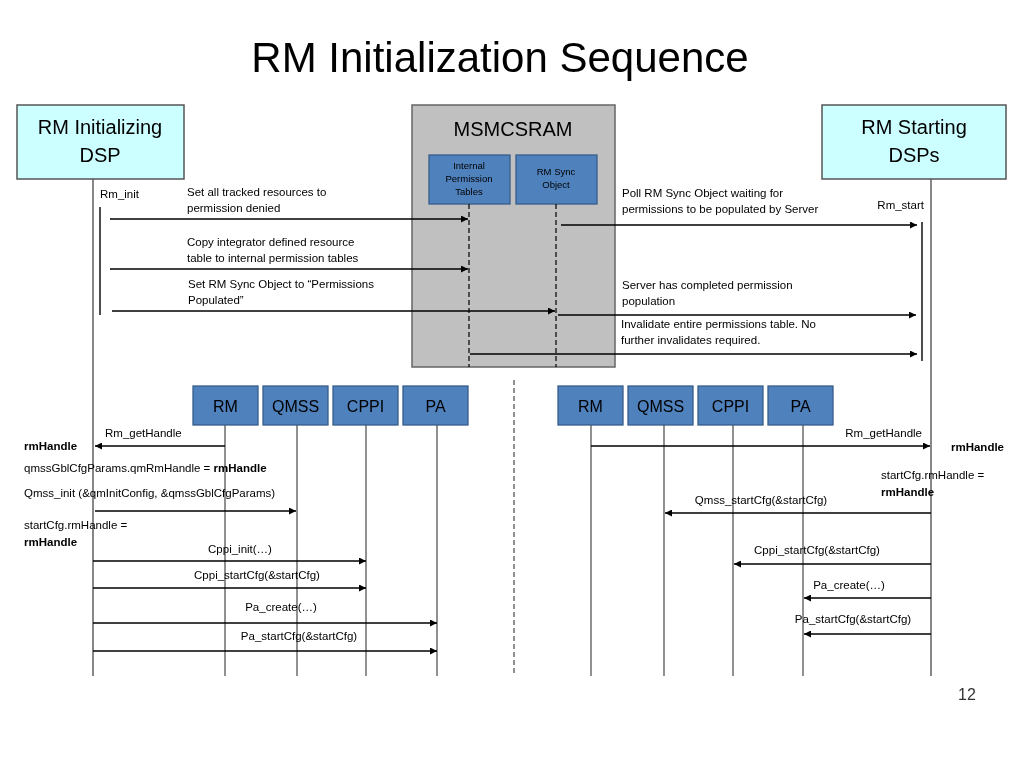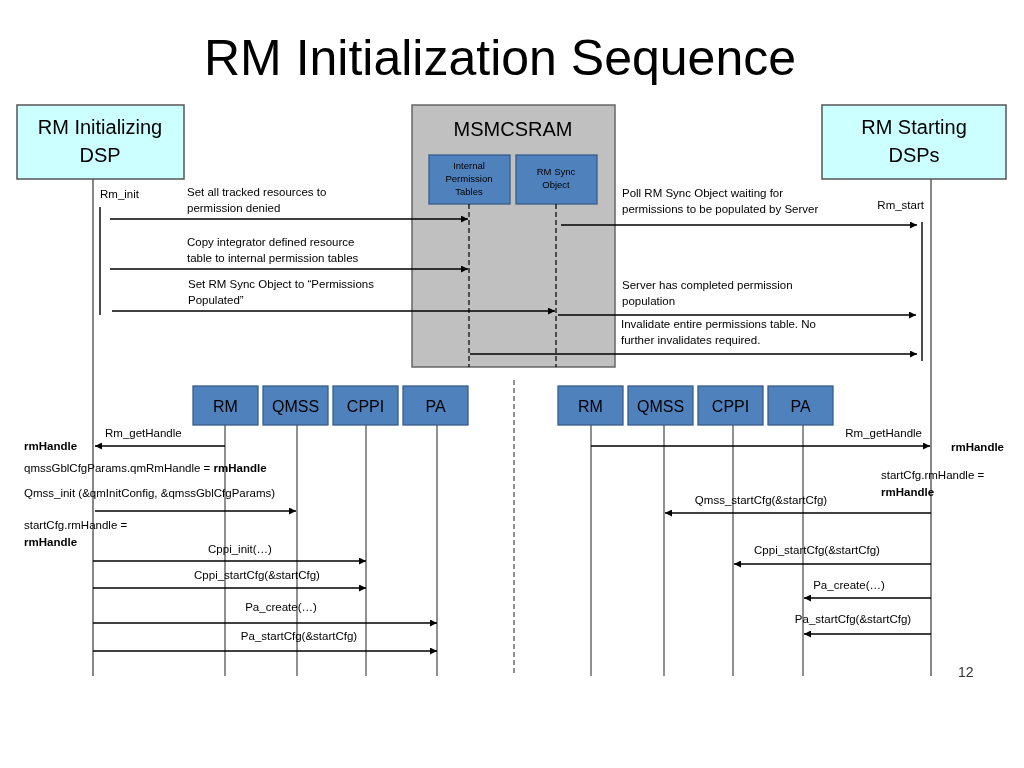--- a/index.html
+++ b/index.html
@@ -1,22 +1,22 @@
 <!DOCTYPE html>
 <html><head>
   <meta charset="utf-8">
   <style>
     html, body { margin: 0; padding: 0; }
     body { width: 1024px; height: 768px; background: #ffffff; position: relative; overflow: hidden;
            font-family: "Liberation Sans", "DejaVu Sans", sans-serif; color: #000; }
     .title { position: absolute; left: 0; width: 1000px; top: 28px; text-align: center;
-             font-size: 50px; line-height: 60px; }
+             font-size: 42px; line-height: 60px; }
     svg#diagram { position: absolute; left: 0; top: 0; }
     .t { font-family: "Liberation Sans", "DejaVu Sans", sans-serif; fill: #000; }
-    .page-num { position: absolute; left: 958px; top: 664px; font-size: 14px; color: #333; }
+    .page-num { position: absolute; left: 958px; top: 686px; font-size: 16px; color: #333; }
   </style>
 </head>
 <body>
 
 <div class="title">RM Initialization Sequence</div>
 
 <svg id="diagram" width="1024" height="768" viewBox="0 0 1024 768" xmlns="http://www.w3.org/2000/svg">
   <defs>
     <marker id="arrow" viewBox="0 0 10 10" refX="10" refY="5" markerWidth="9" markerHeight="7" orient="auto-start-reverse" markerUnits="userSpaceOnUse">
       <path d="M0,0 L10,5 L0,10 z" fill="#000"></path>

